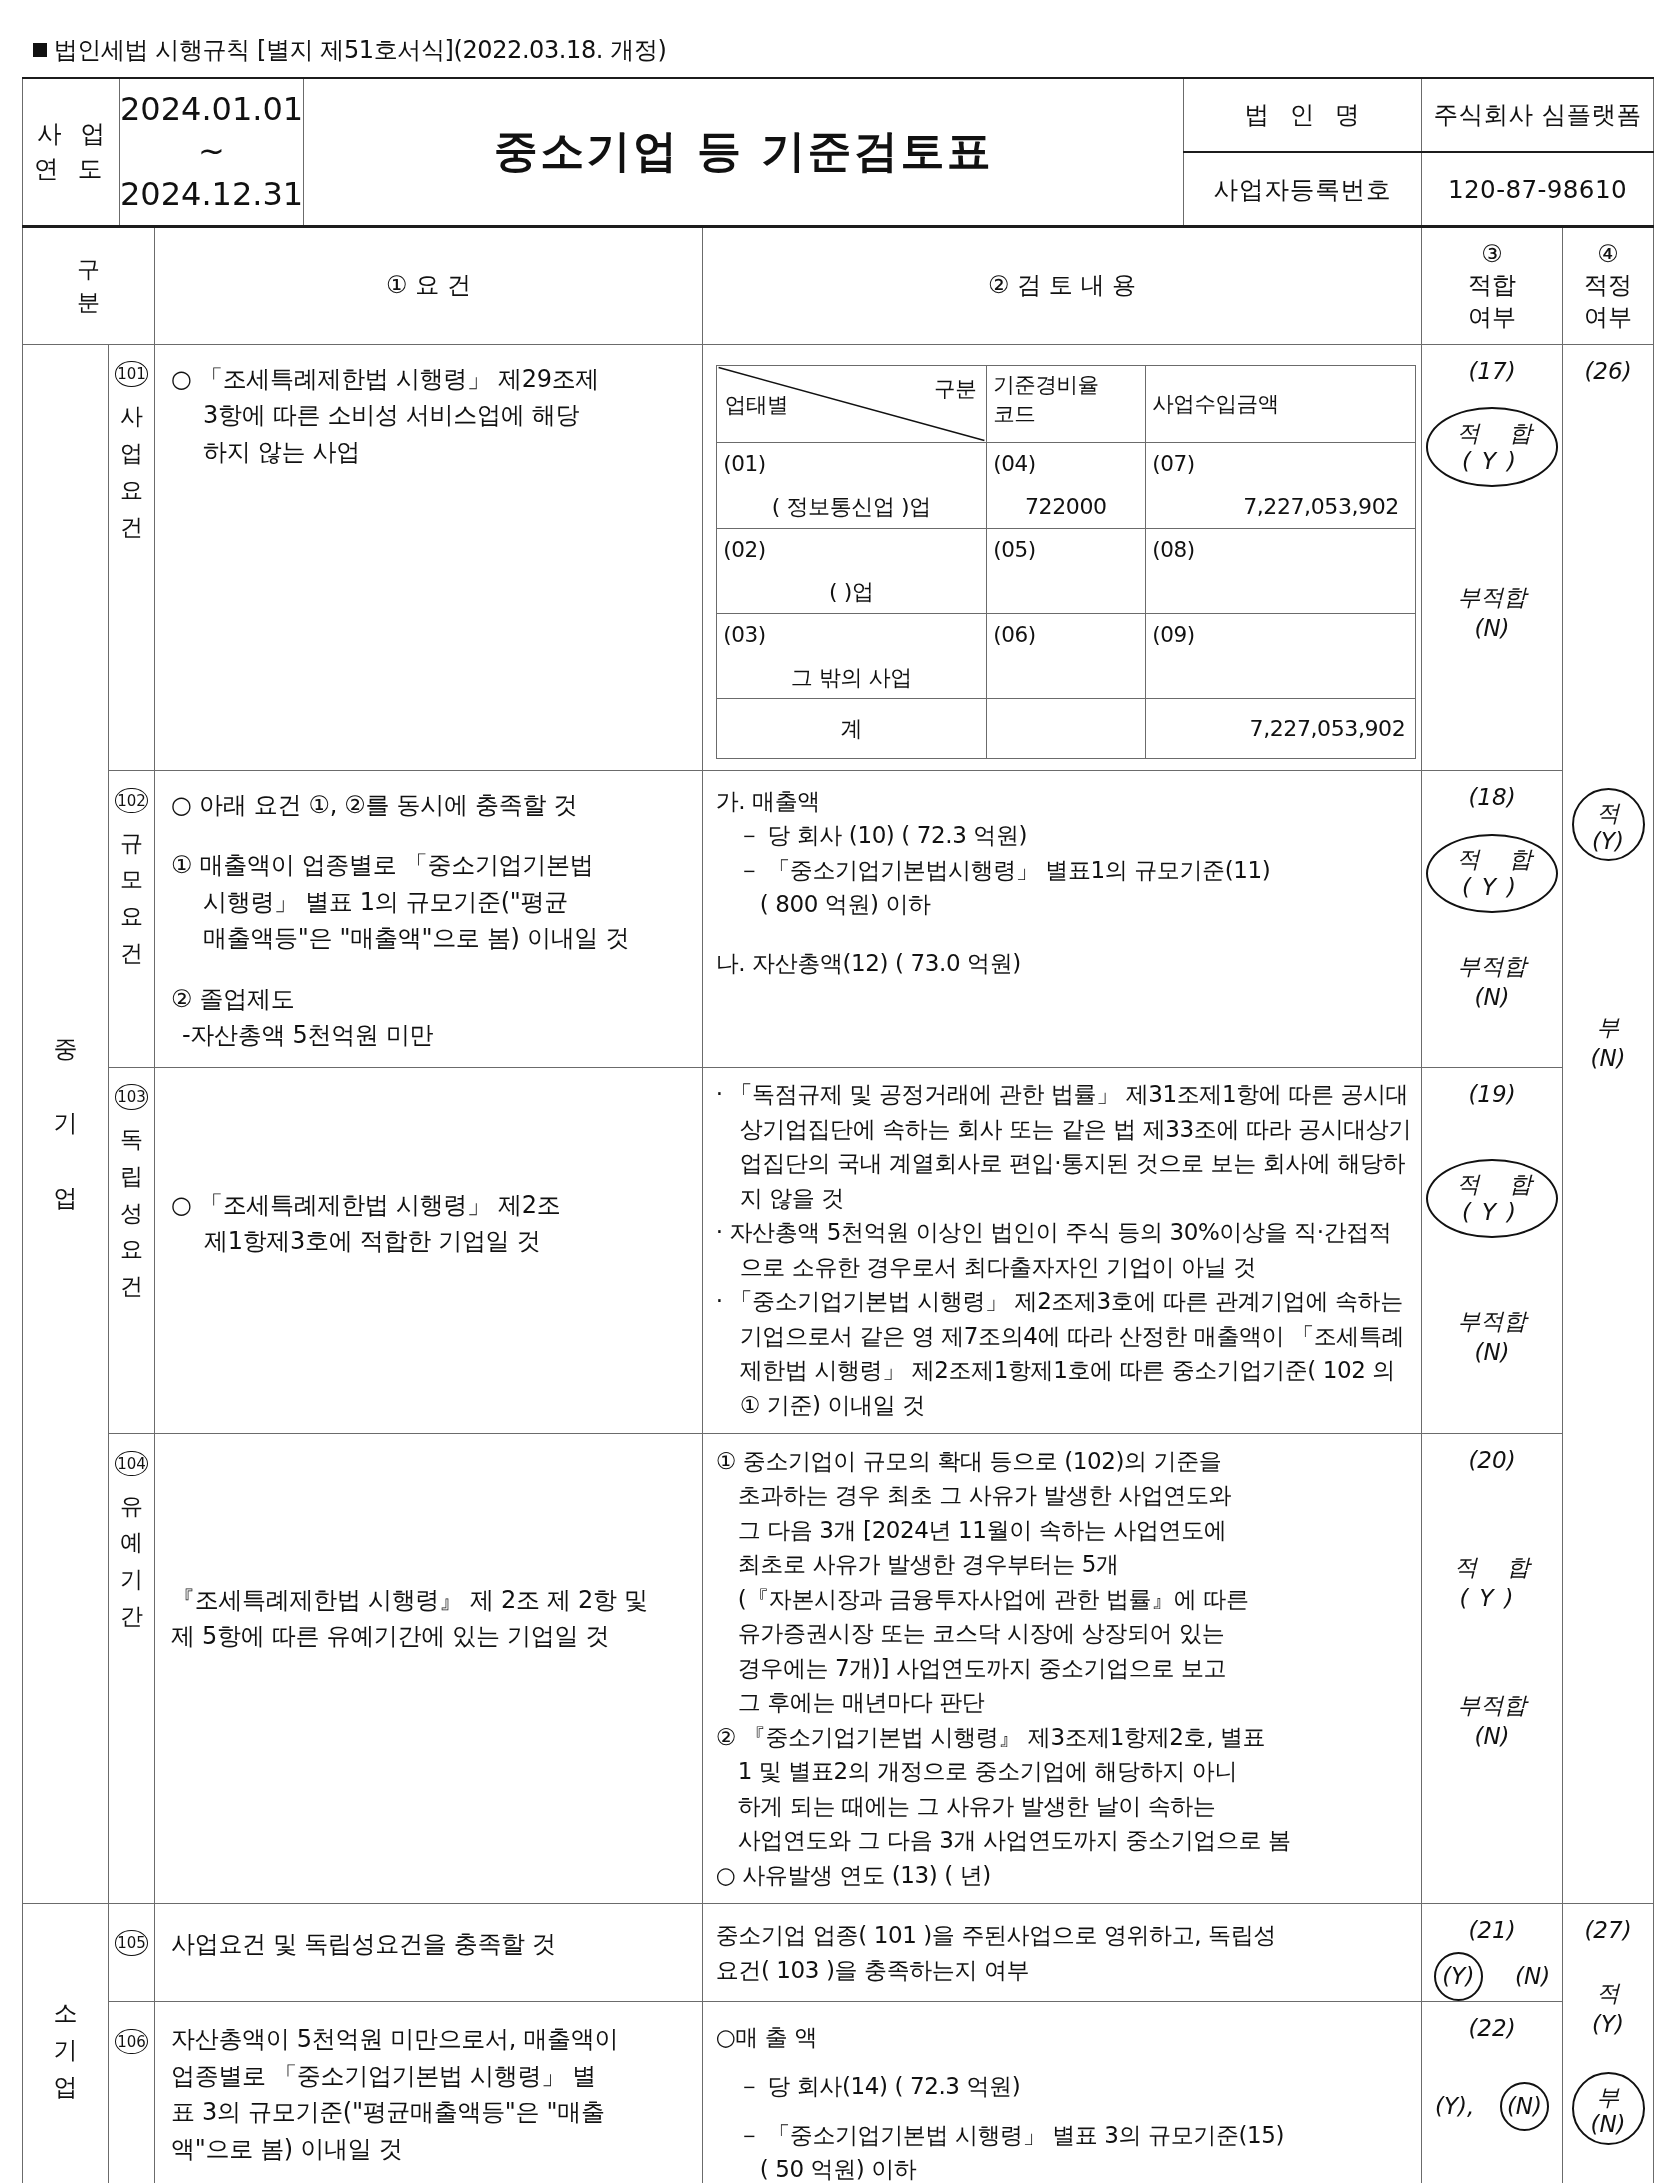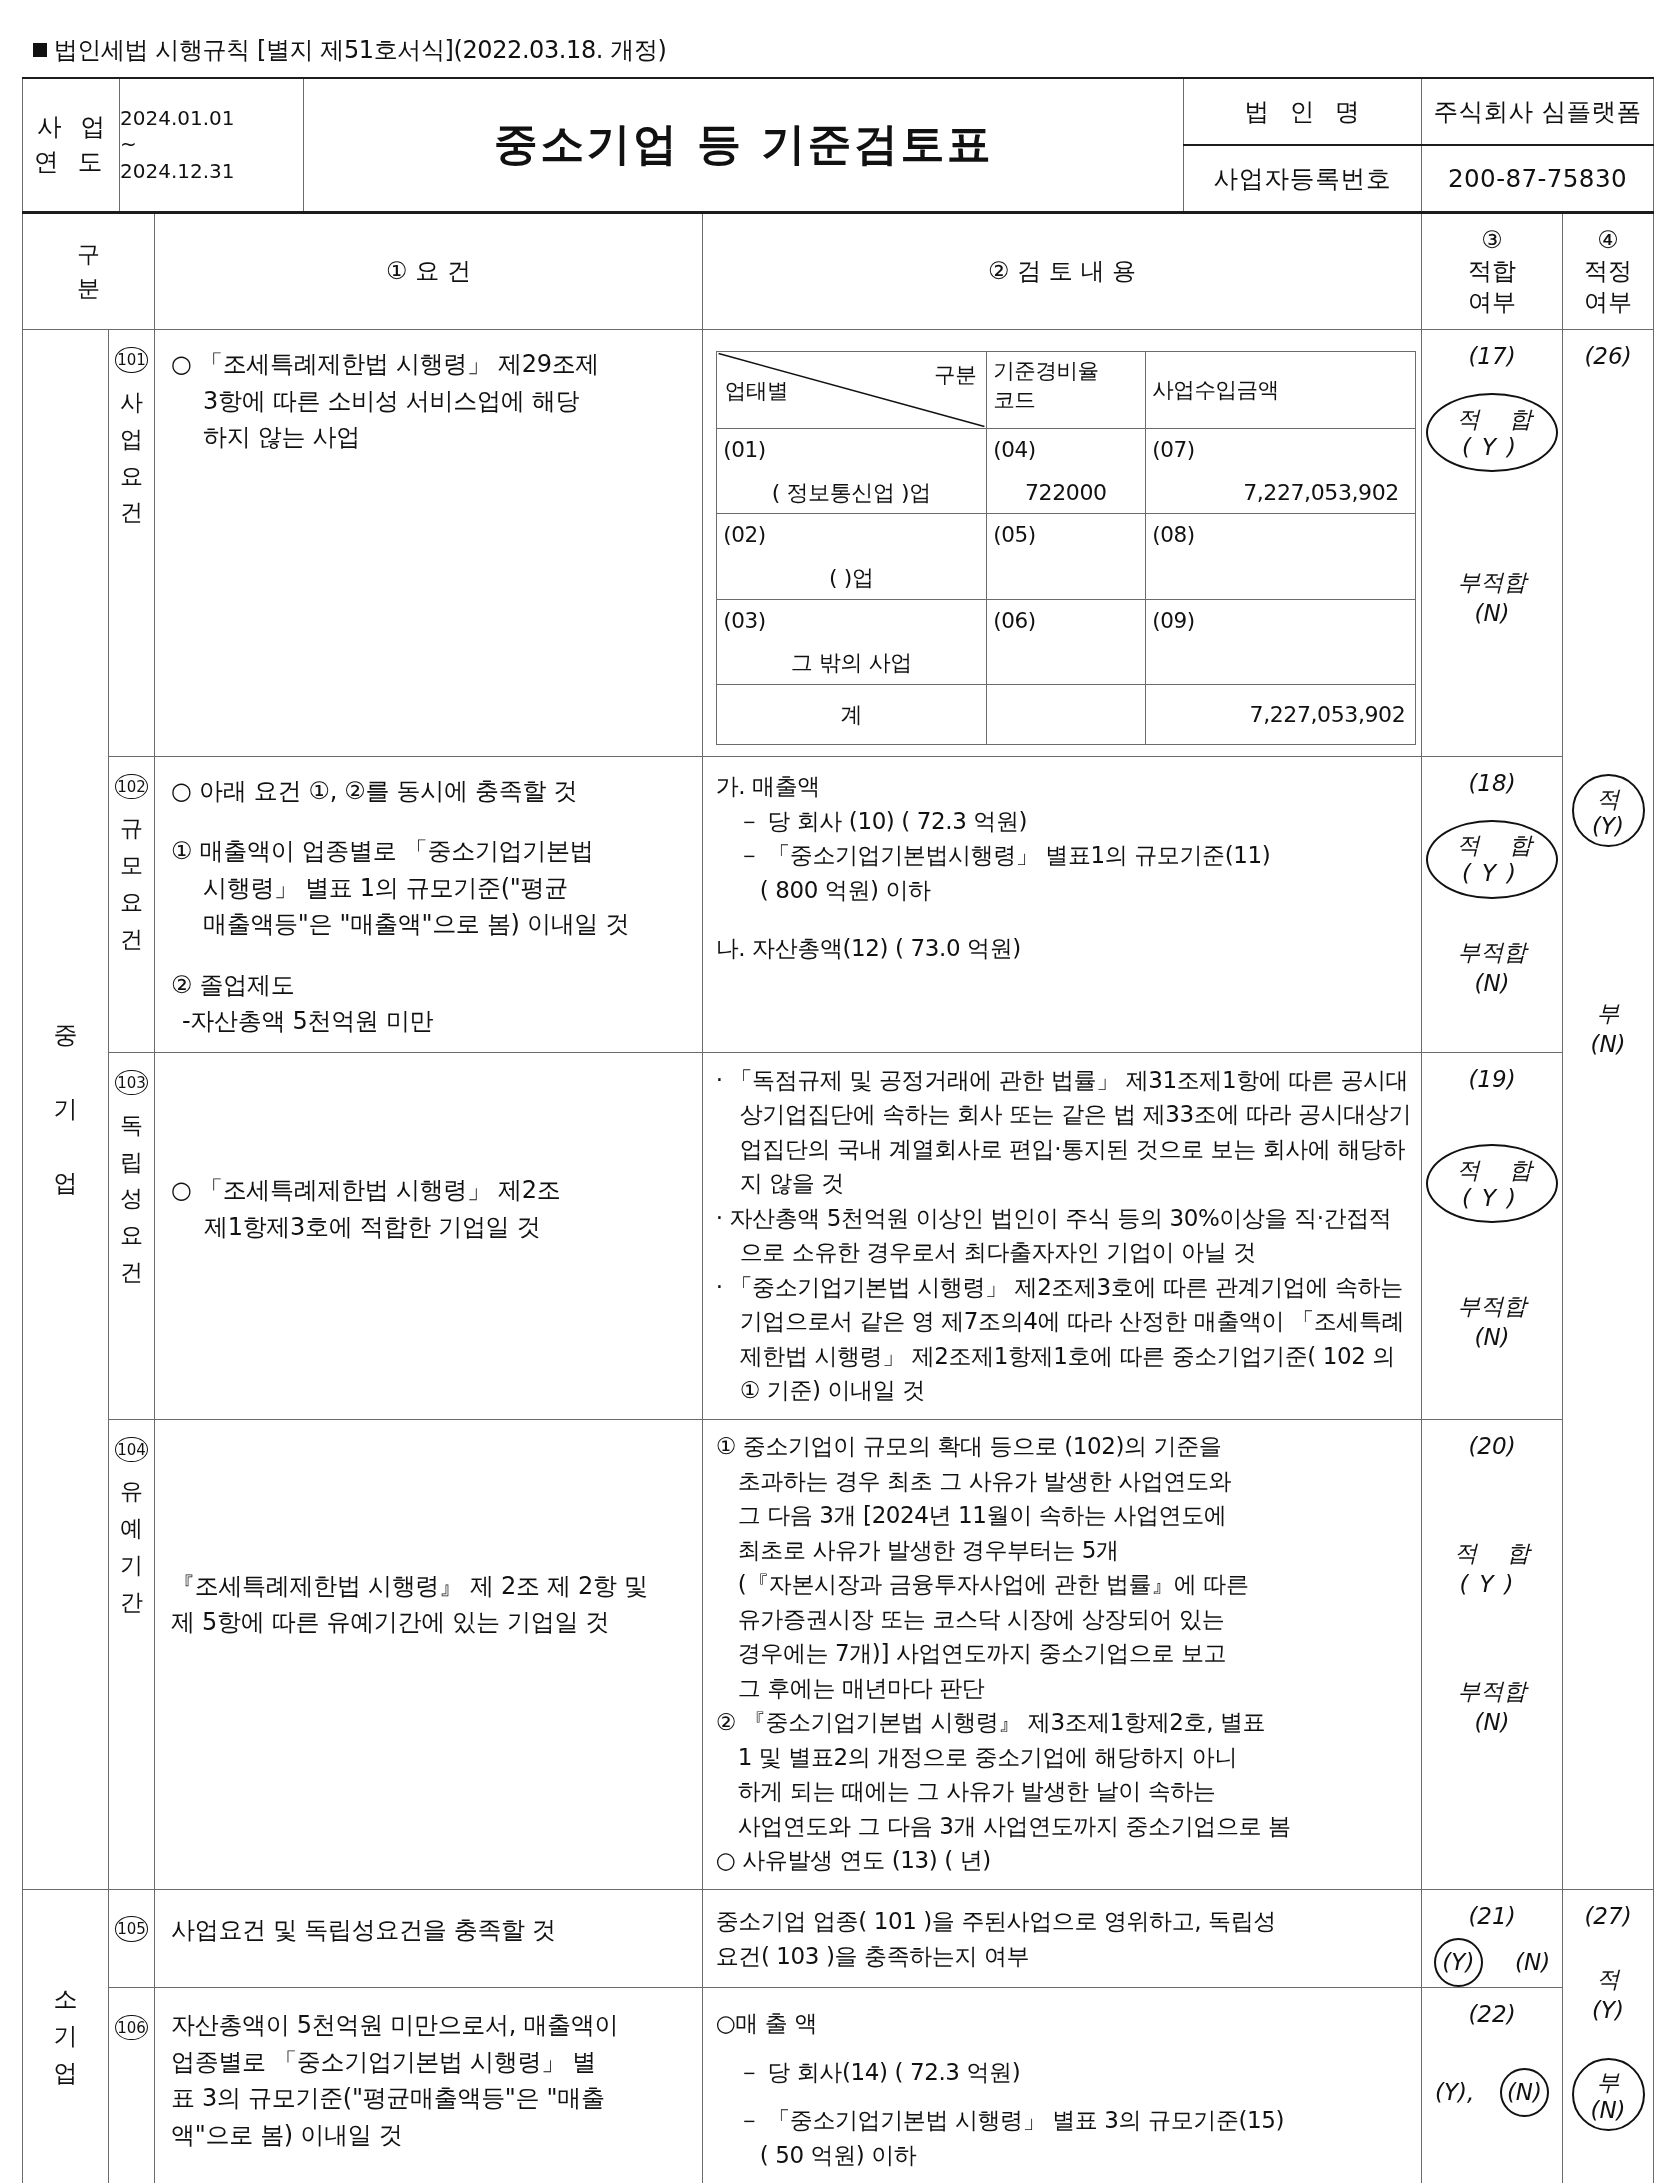--- a/index.html
+++ b/index.html
@@ -56,24 +56,25 @@
   .titleband td { border-top: 2.4px solid #1c1c1c; border-bottom: 1.6px solid #1c1c1c; }
   .lbl-sayeon {
     font-size: 24.6px;
     line-height: 1.42;
     letter-spacing: 5.6px;
     text-indent: 5.6px;
     text-align: center;
     vertical-align: middle;
   }
   .dates {
-    font-size: 20px;
+    font-size: 32px;
     line-height: 1.34;
-    vertical-align: middle;
-    padding: 26px 0;
+    text-align: center;
+    vertical-align: middle;
+    padding: 9px 0;
   }
   .maintitle {
     font-size: 44px;
     font-weight: bold;
     letter-spacing: 2.4px;
     text-align: center;
     vertical-align: middle;
   }
   .corp-label {
     font-size: 24.6px;
@@ -272,21 +273,21 @@
         <div>2024.12.31</div>
       </td>
       <td rowspan="2" class="maintitle">중소기업 등 기준검토표</td>
       <td class="corp-label">
         <span class="spread">법인</span><span>명</span>
       </td>
       <td class="corp-value">주식회사 심플랫폼</td>
     </tr>
     <tr>
       <td class="corp-label">사업자등록번호</td>
-      <td class="corp-value">200-87-75830</td>
+      <td class="corp-value">120-87-98610</td>
     </tr>
   </tbody>
     </table>
 
   <table class="grid">
     <colgroup>
       <col style="width:86px">
         <col style="width:46px">
         <col style="width:548px">
       <col style="width:719px">

